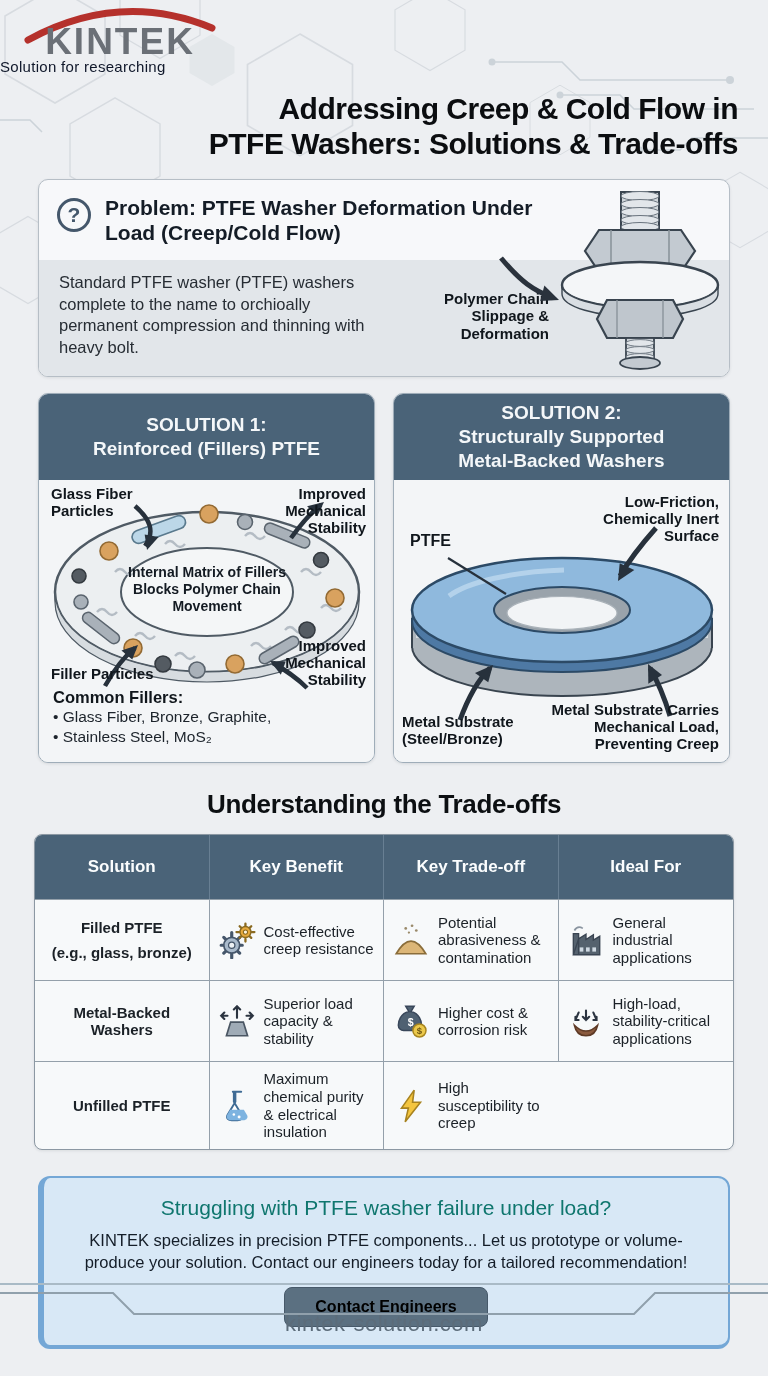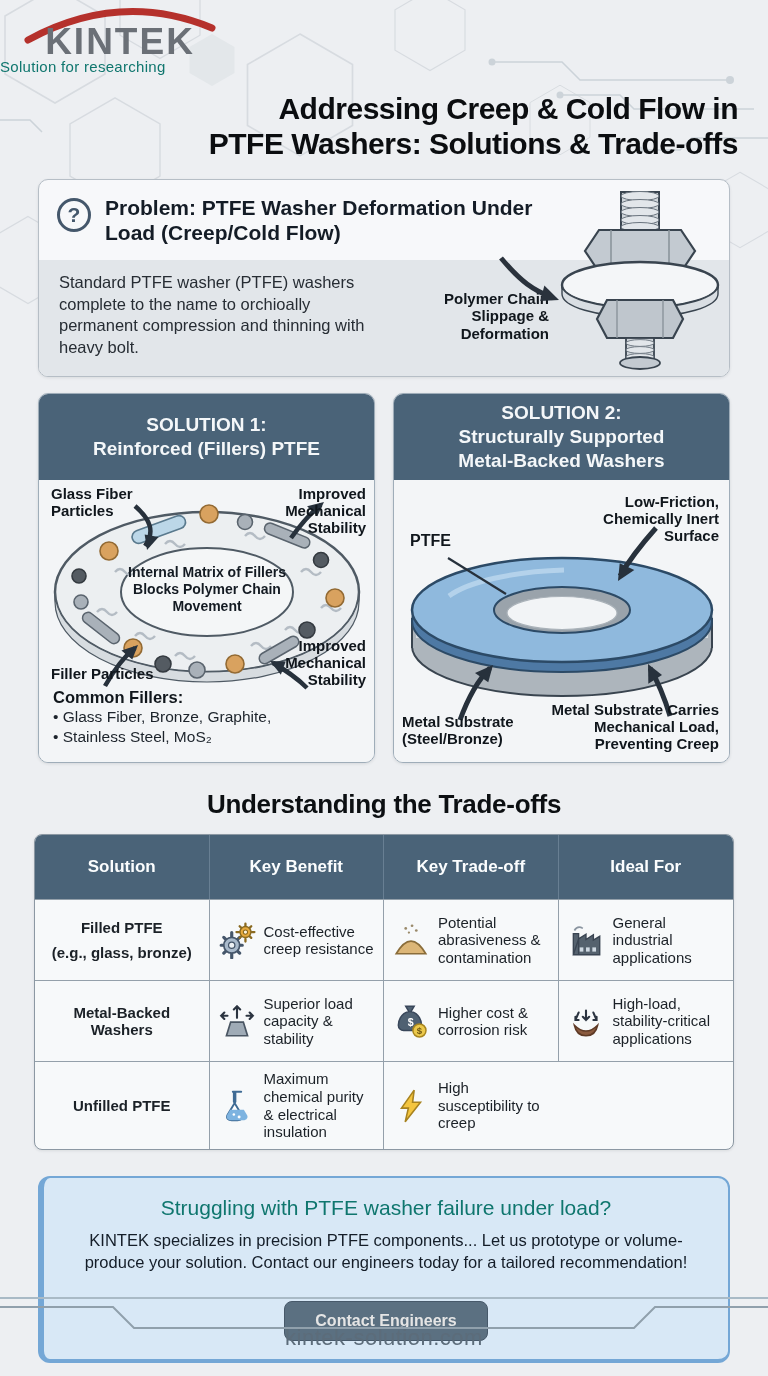--- a/index.html
+++ b/index.html
@@ -7,21 +7,21 @@
   body {
     width:768px; height:1376px; position:relative; overflow:hidden;
     background:#edeff2; color:#15191e;
     font-family:"Liberation Sans", sans-serif;
   }
   .bg-deco { position:absolute; inset:0; z-index:0; pointer-events:none; }
   .content { position:relative; z-index:1; }
 
   
   .logo-wrap { text-align:left; }
-  .tagline { font-size:15px; color:#0f766e; margin-top:-8px; letter-spacing:.3px; }
+  .tagline { font-size:15px; color:#0f172a; margin-top:-8px; letter-spacing:.3px; }
 
   
   .main-title {
     text-align:right; font-weight:bold; font-size:30px; line-height:1.17;
     letter-spacing:-.5px; color:#0b0d10; margin:16px 30px 18px;
   }
   .main-title span { display:block; }
 
   
   .problem-card {
@@ -76,21 +76,21 @@
 
   
   .cta {
     margin:26px 38px 0; background:#d8e8f6; border:2.5px solid #74a7d6;
     border-left-width:6px; border-bottom-width:4px; border-radius:12px;
     text-align:center; padding:18px 24px 18px;
   }
   .cta-heading { font-weight:normal; font-size:21px; color:#0f766e; }
   .cta-body { font-size:16.5px; color:#141d28; line-height:1.32; margin:10px auto 0; width:620px; }
   .cta-button {
-    display:inline-block; margin-top:28px; background:#5b7081; color:#e5e5e5;
+    display:inline-block; margin-top:14px; background:#5b7081; color:#000000;
     font-weight:bold; font-size:16px; padding:10px 30px; border-radius:8px; border:1px solid #47596a;
     cursor:pointer;
   }
 
   
   .footer { position:absolute; left:0; right:0; bottom:0; height:66px; border-top:2px solid #a9bac6; }
   .footer-notch { position:absolute; left:0; top:6px; }
   .footer-url { position:absolute; left:0; right:0; top:26px; text-align:center; font-size:22px; color:#5c6c7a; letter-spacing:.5px; }
 </style>
 </head>

